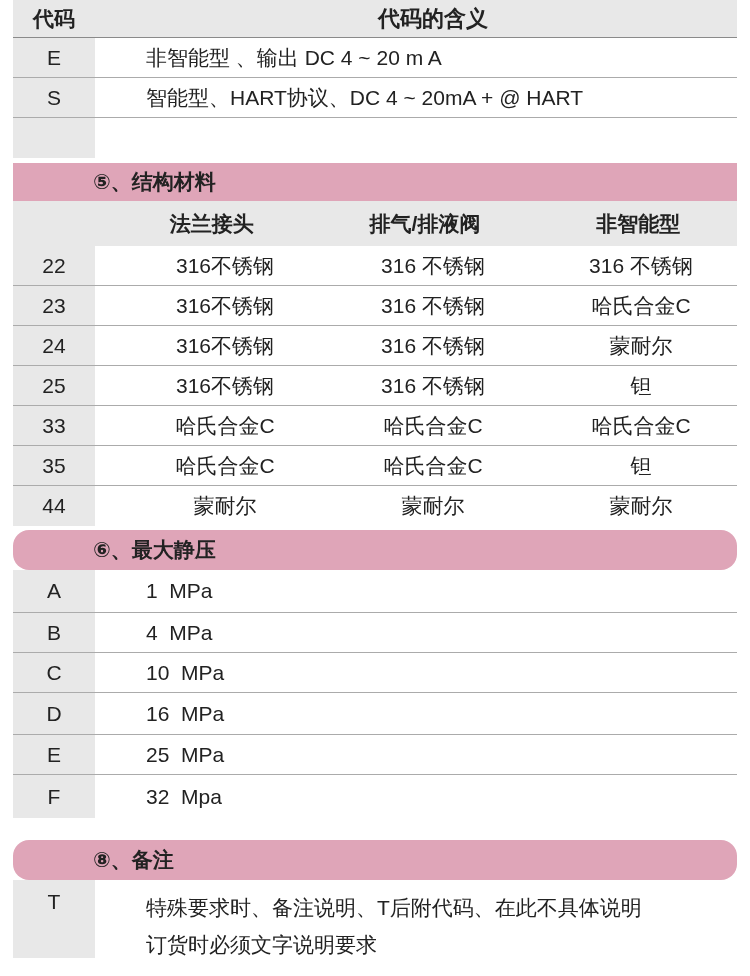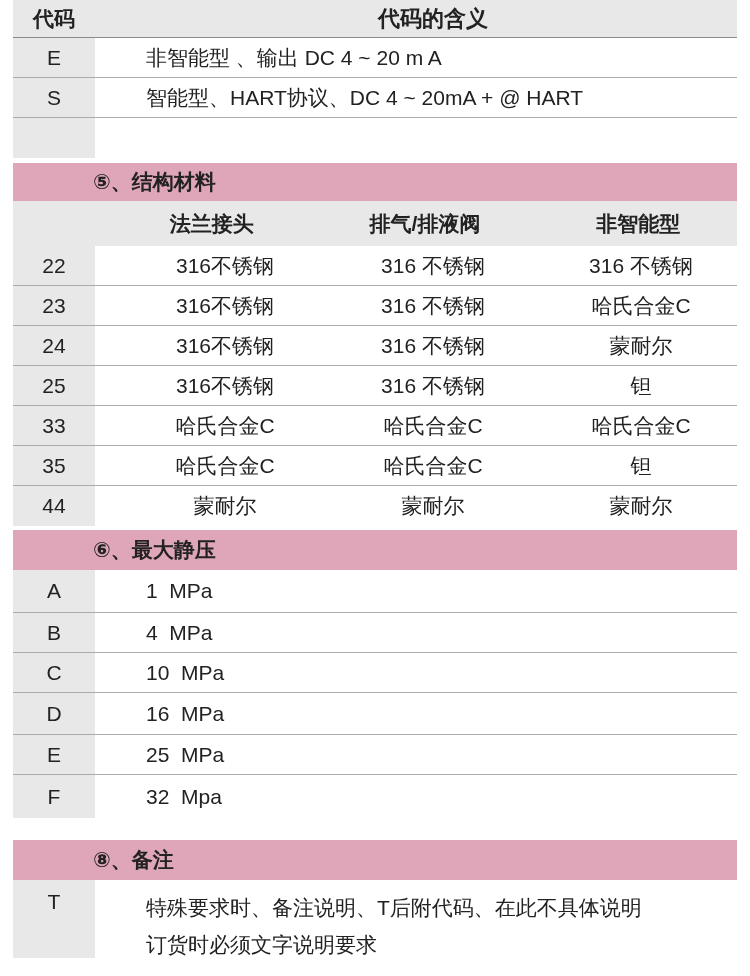--- a/index.html
+++ b/index.html
@@ -32,21 +32,21 @@
   .h42 { height: 42px; }
   .noline { border-bottom: none; }
   .empty-row { height: 40px; margin-bottom: 5px; }
 
   
   .band {
     height: 38px; background: #dfa5b8;
     display: flex; align-items: center;
     padding-left: 80px; font-weight: bold; font-size: 21px;
   }
-  .band.h40 { height: 40px; }
+  .band.h40 { height: 40px; border-radius: 16px; }
   .band.mt4 { margin-top: 4px; }
   .band.mt5 { margin-top: 22px; }
 
   
   .subhdr { height: 45px; background: #e8e8e8; font-weight: bold; }
   .spacer84 { flex: 0 0 84px; }
   .c3 { flex: 1; display: flex; align-items: center; justify-content: center; }
 
   .pre { white-space: pre; }
 

